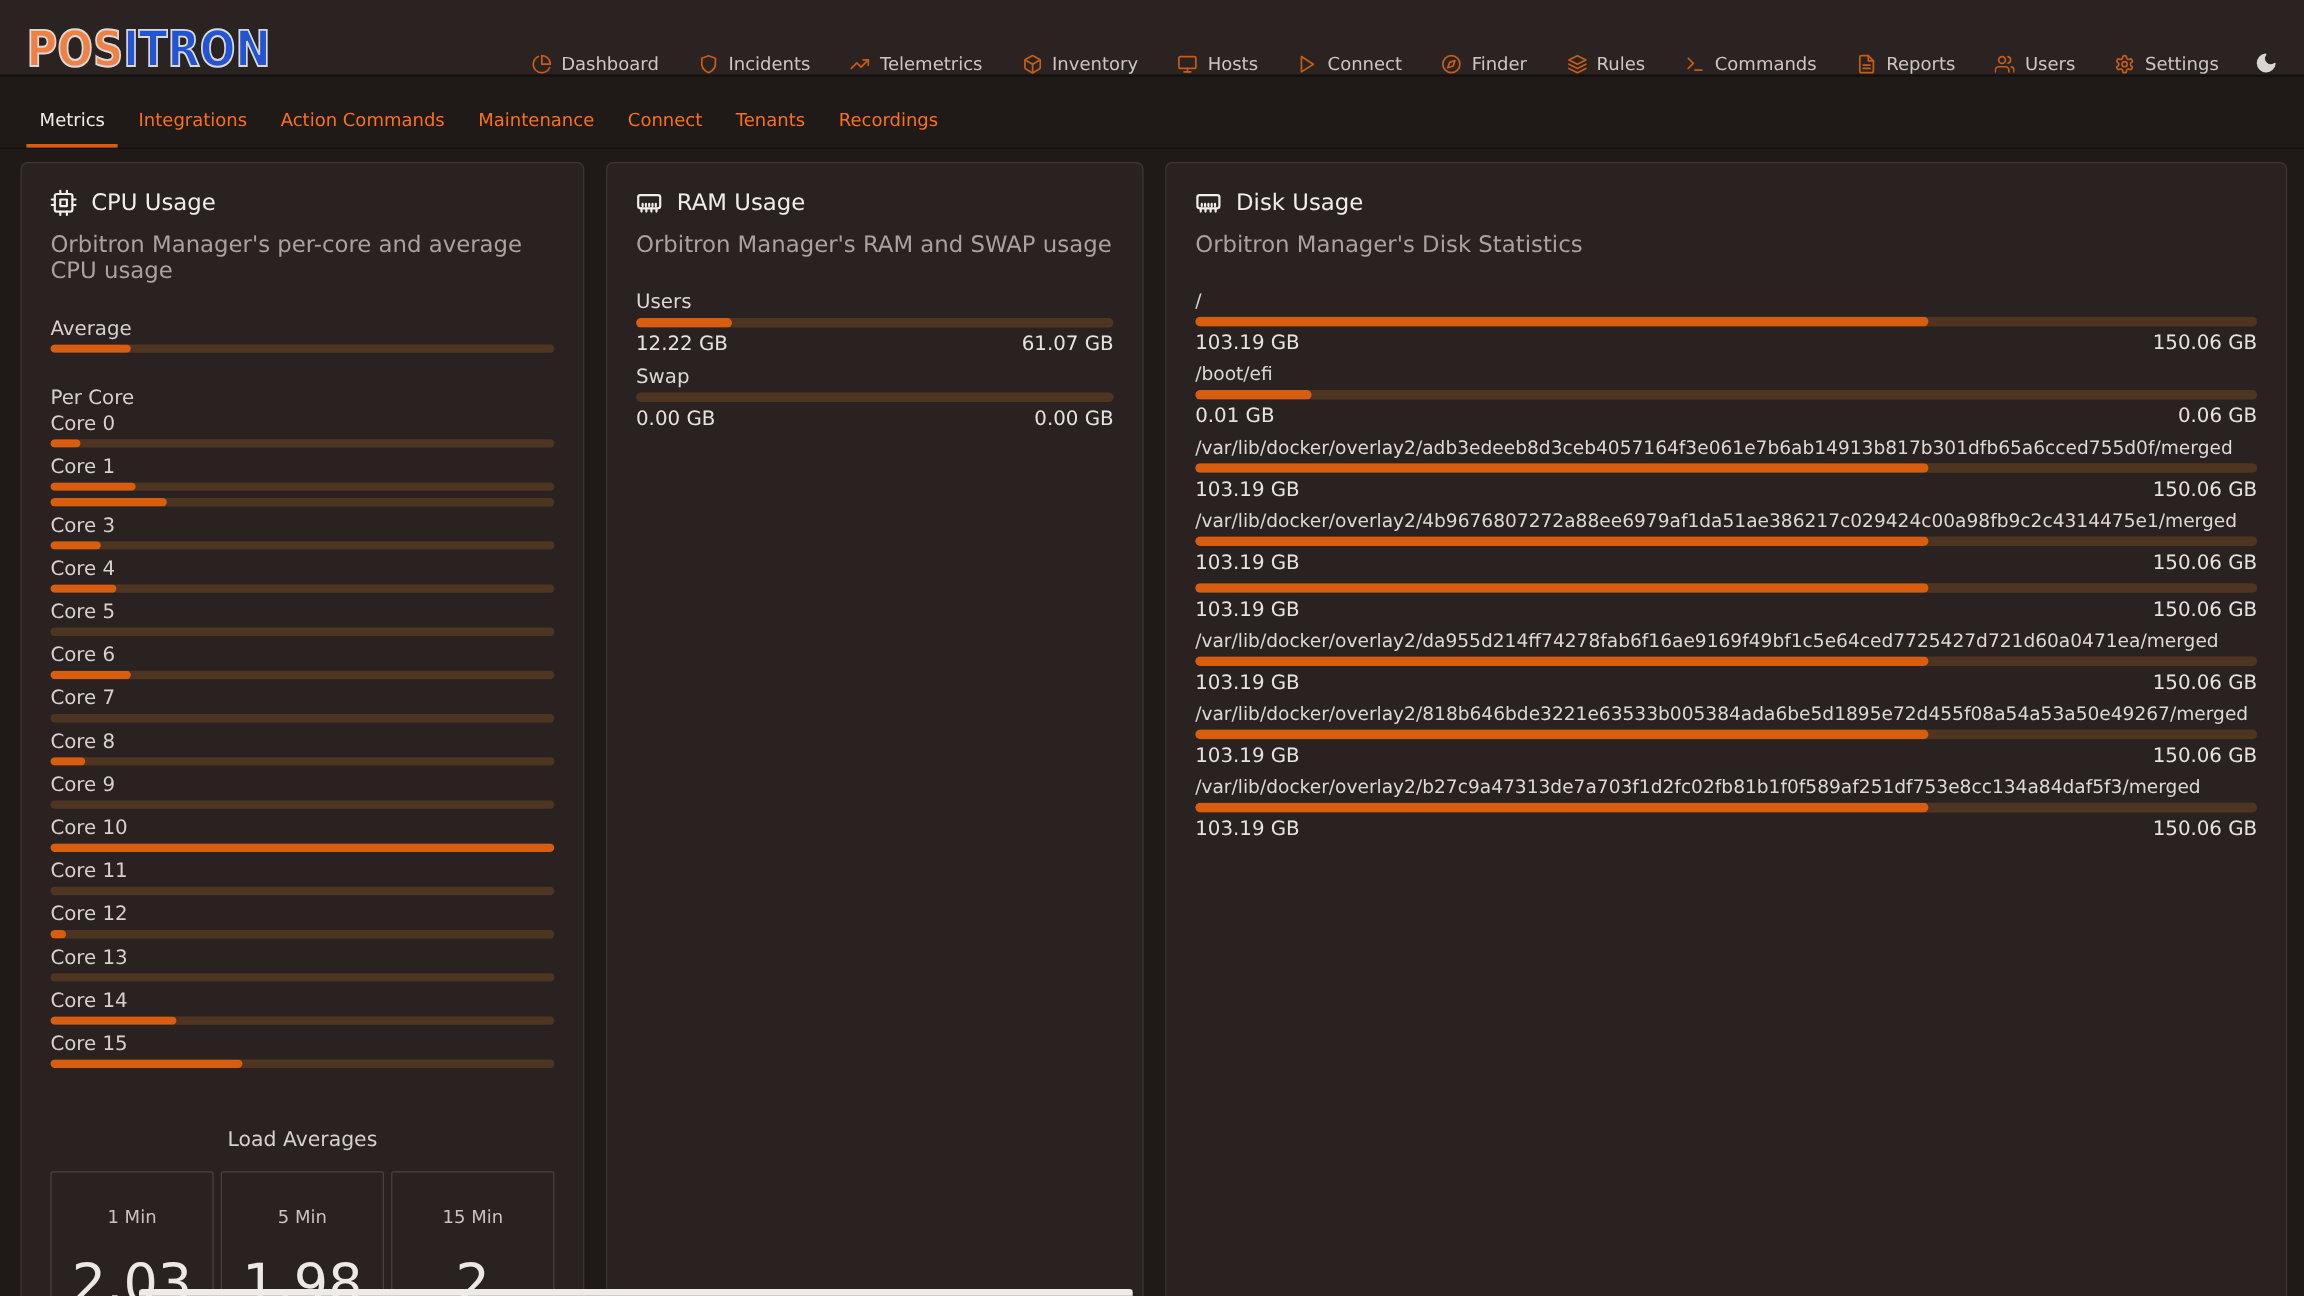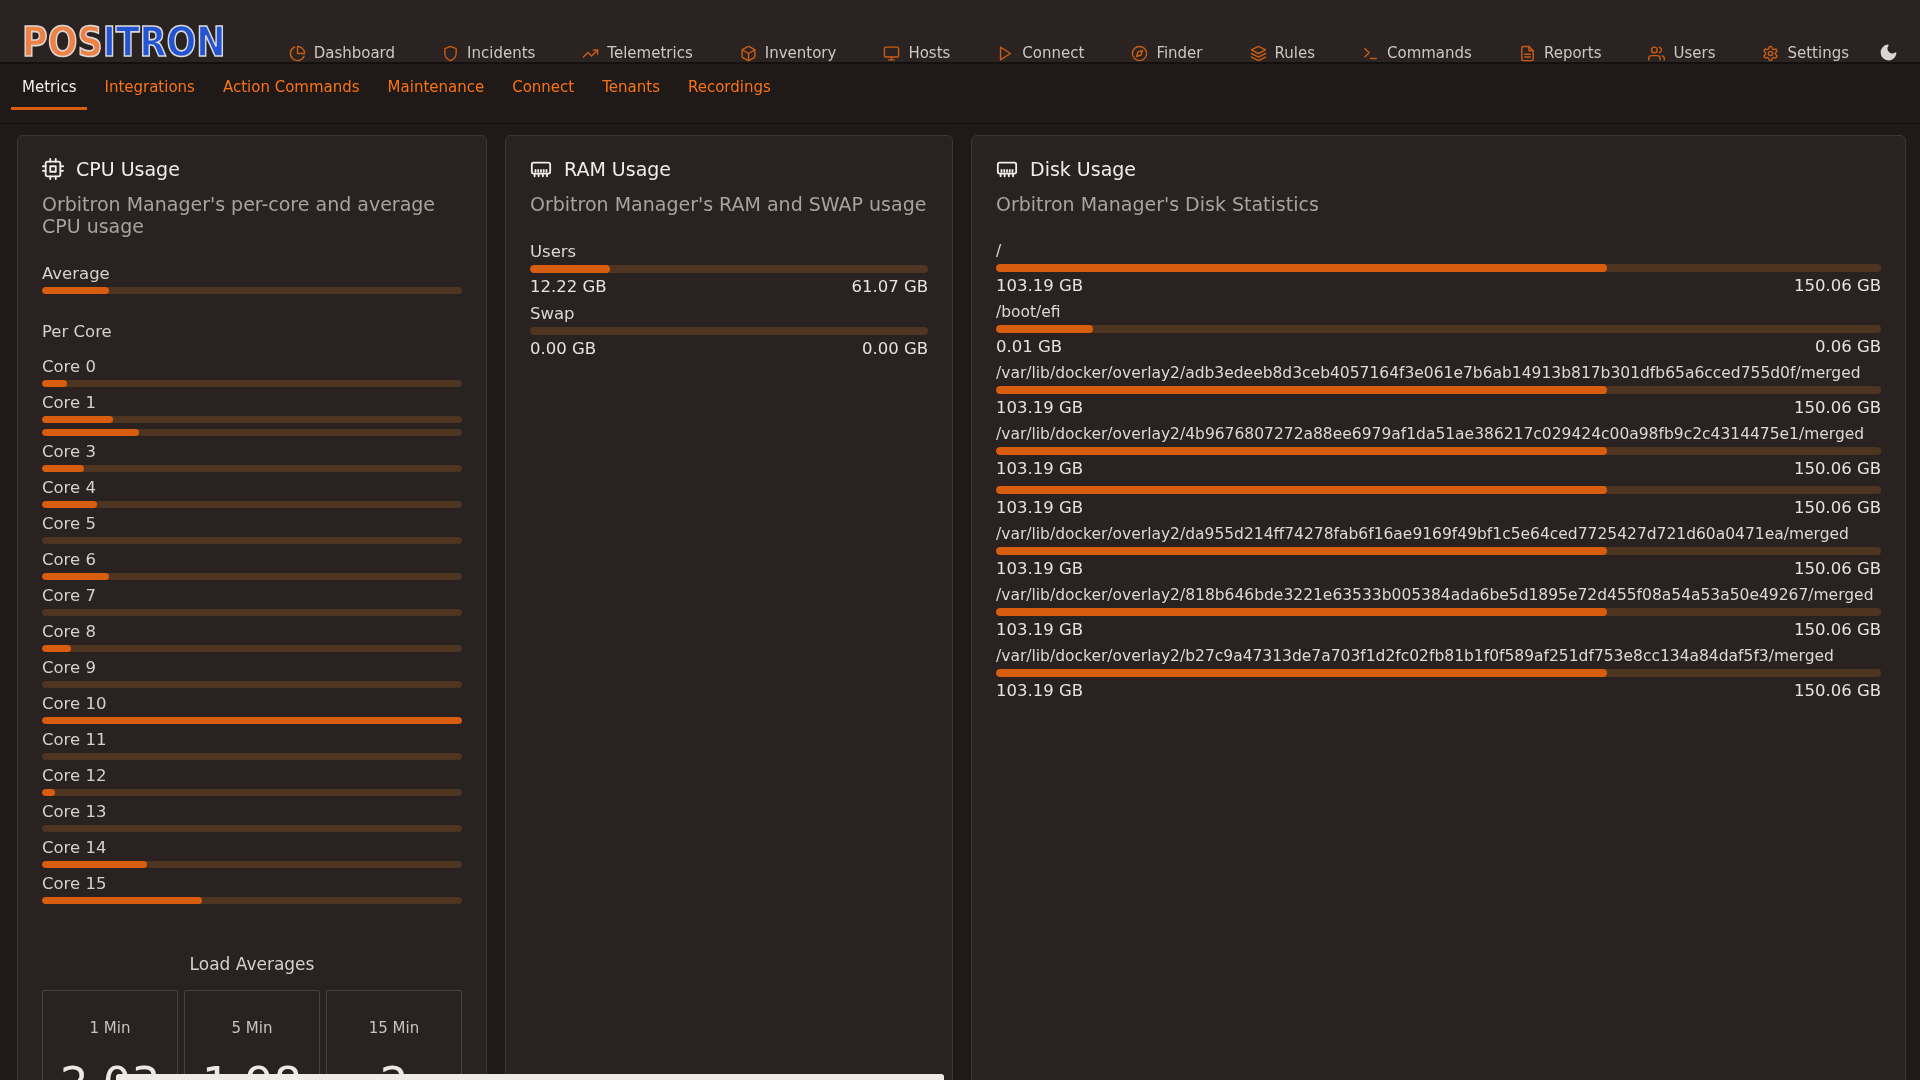--- a/index.html
+++ b/index.html
@@ -8,29 +8,29 @@
   }
   *{box-sizing:border-box;margin:0;padding:0}
   html,body{width:1920px;height:1080px;overflow:hidden}
   body{background:var(--page);color:#e6e2de;font-family:"DejaVu Sans","Liberation Sans",sans-serif}
 
   
   .navbar{height:64px;background:var(--nav);display:flex;align-items:flex-end;padding:0 22px;border-bottom:2px solid #141010}
   .logo{font-size:35px;font-weight:bold;letter-spacing:0;transform:scaleY(1.18);transform-origin:center;
         -webkit-text-stroke:1.4px #d9d9d9;cursor:pointer;white-space:nowrap}
   .logo .o{color:var(--logo-orange)} .logo .b{color:var(--logo-blue)}
-  .nav-items{margin-left:auto;display:flex;align-items:center;gap:47px}
+  .nav-items{margin-left:auto;display:flex;align-items:center;gap:33px}
   .nav-item{display:flex;align-items:center;gap:8px;color:#cdc7c2;font-size:15px;cursor:pointer;white-space:nowrap}
   .nav-item .icon{color:#c75d14;display:flex}
   .ic{width:17px;height:17px;stroke:currentColor;fill:none;stroke-width:2;stroke-linecap:round;stroke-linejoin:round}
   .moon-btn{margin-left:30px;color:#d9d5d1;display:flex;cursor:pointer}
   .moon-btn .ic{width:19px;height:19px;fill:currentColor}
 
   
-  .tabs{display:flex;align-items:center;height:60px;padding-left:8px;border-bottom:1px solid #151110}
+  .tabs{display:flex;align-items:flex-end;height:60px;padding-left:19px;border-bottom:1px solid #151110}
   .tab{padding:0 11px 11px;margin:0 3px;font-size:15px;color:#f97316;border-bottom:3px solid transparent;cursor:pointer;white-space:nowrap}
   .tab.active{color:#f1ede9;border-bottom-color:var(--accent)}
 
   
   .main{display:flex;gap:18px;padding:11px 14px 0 17px;align-items:flex-start}
   .card{background:var(--card);border:1px solid #3e3631;border-radius:6px;padding:22px 24px;height:1000px}
   .card-cpu{width:470px;flex:none}
   .card-ram{width:448px;flex:none}
   .card-disk{flex:1}
   .card-header{display:flex;align-items:center;gap:12px;margin-bottom:13px}
@@ -39,21 +39,21 @@
   .card-title{font-size:19px;font-weight:normal;color:#f0edea}
   .card-sub{font-size:19px;color:#a9a29d;margin-bottom:27px}
 
   
   .bar-label{font-size:16.5px;color:#d6d1cc;line-height:20px;margin-bottom:3px}
   .track{height:7px;background:var(--track);border-radius:4px;overflow:hidden}
   .fill{height:100%;background:var(--accent);border-radius:4px}
 
   
   .avg-block{margin-bottom:28px}
-  .percore-label{font-size:16.5px;color:#d6d1cc;margin-bottom:16px}
+  .percore-label{font-size:16.5px;color:#d6d1cc;margin-bottom:2px}
   .core-row{margin-bottom:6px}
   .load-title{text-align:center;font-size:17px;color:#d6d1cc;margin:50px 0 16px}
   .load-grid{display:grid;grid-template-columns:1fr 1fr 1fr;gap:6px}
   .load-box{border:1px solid #4a433d;border-radius:2px;text-align:center;padding:28px 4px 30px;background:var(--card)}
   .load-label{font-size:15px;color:#c9c3be;margin-bottom:24px}
   .load-value{font-size:45px;color:#ece8e4;line-height:1}
 
   
   .stat-row{margin-bottom:6px}
   .stat-label{font-size:16.5px;color:#dcd8d4;line-height:20px}

